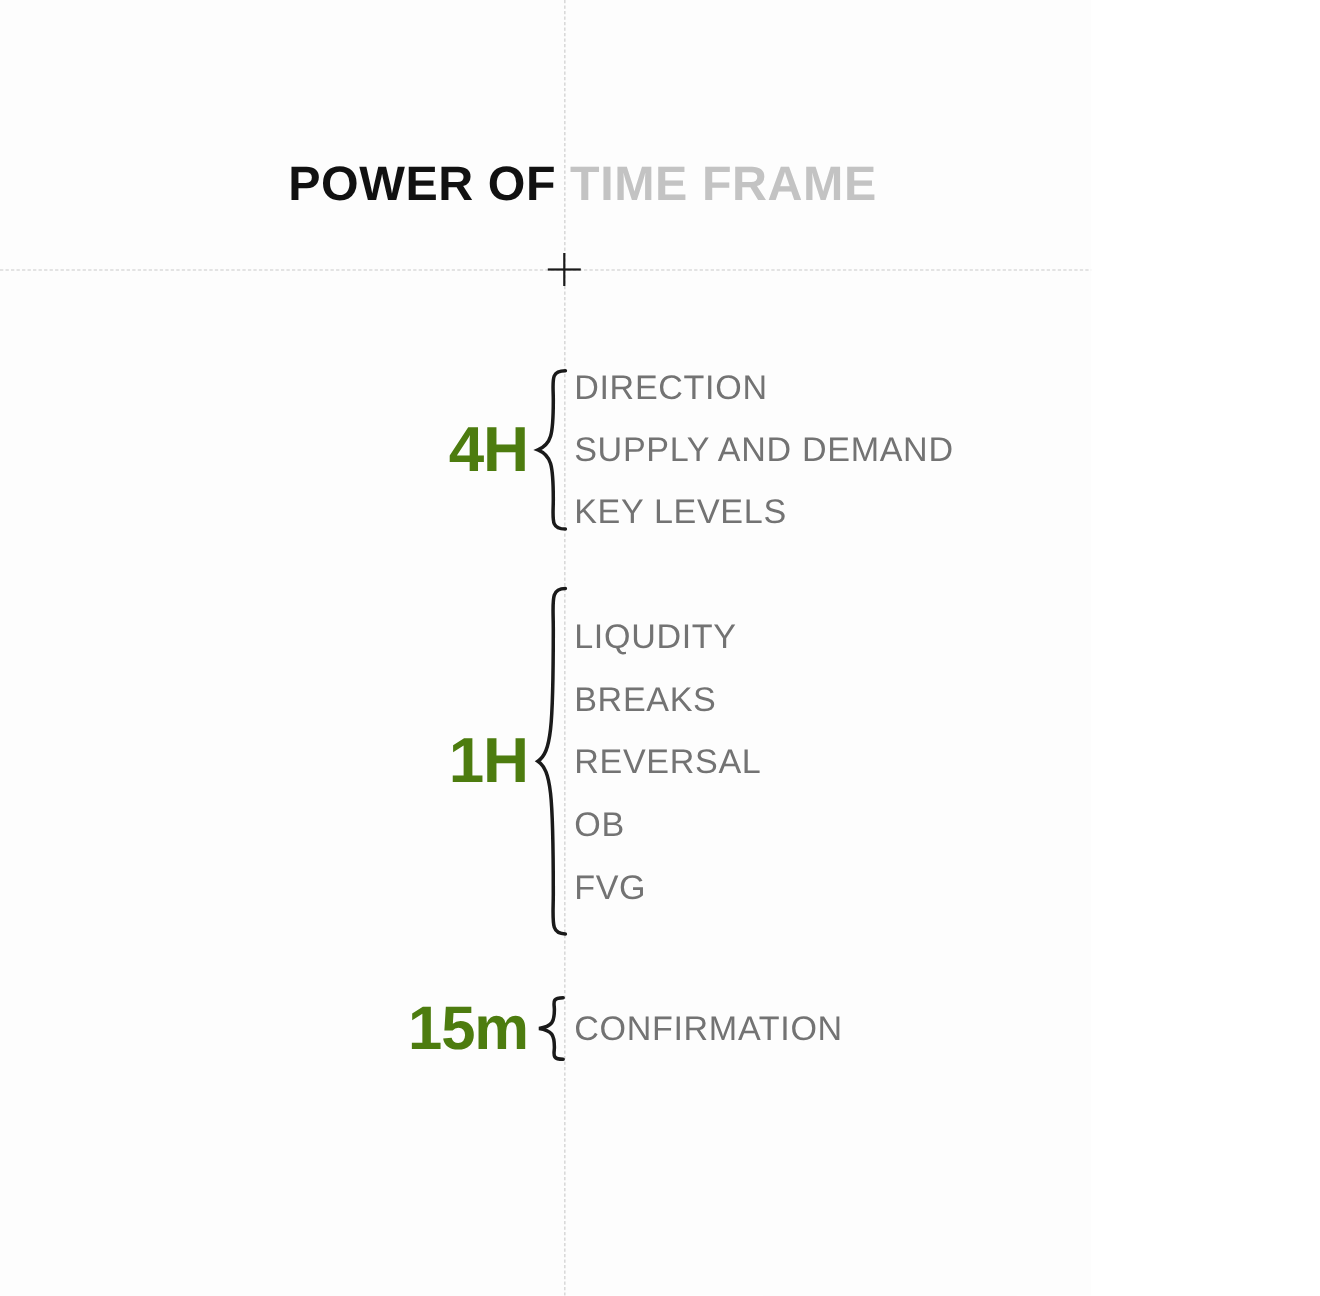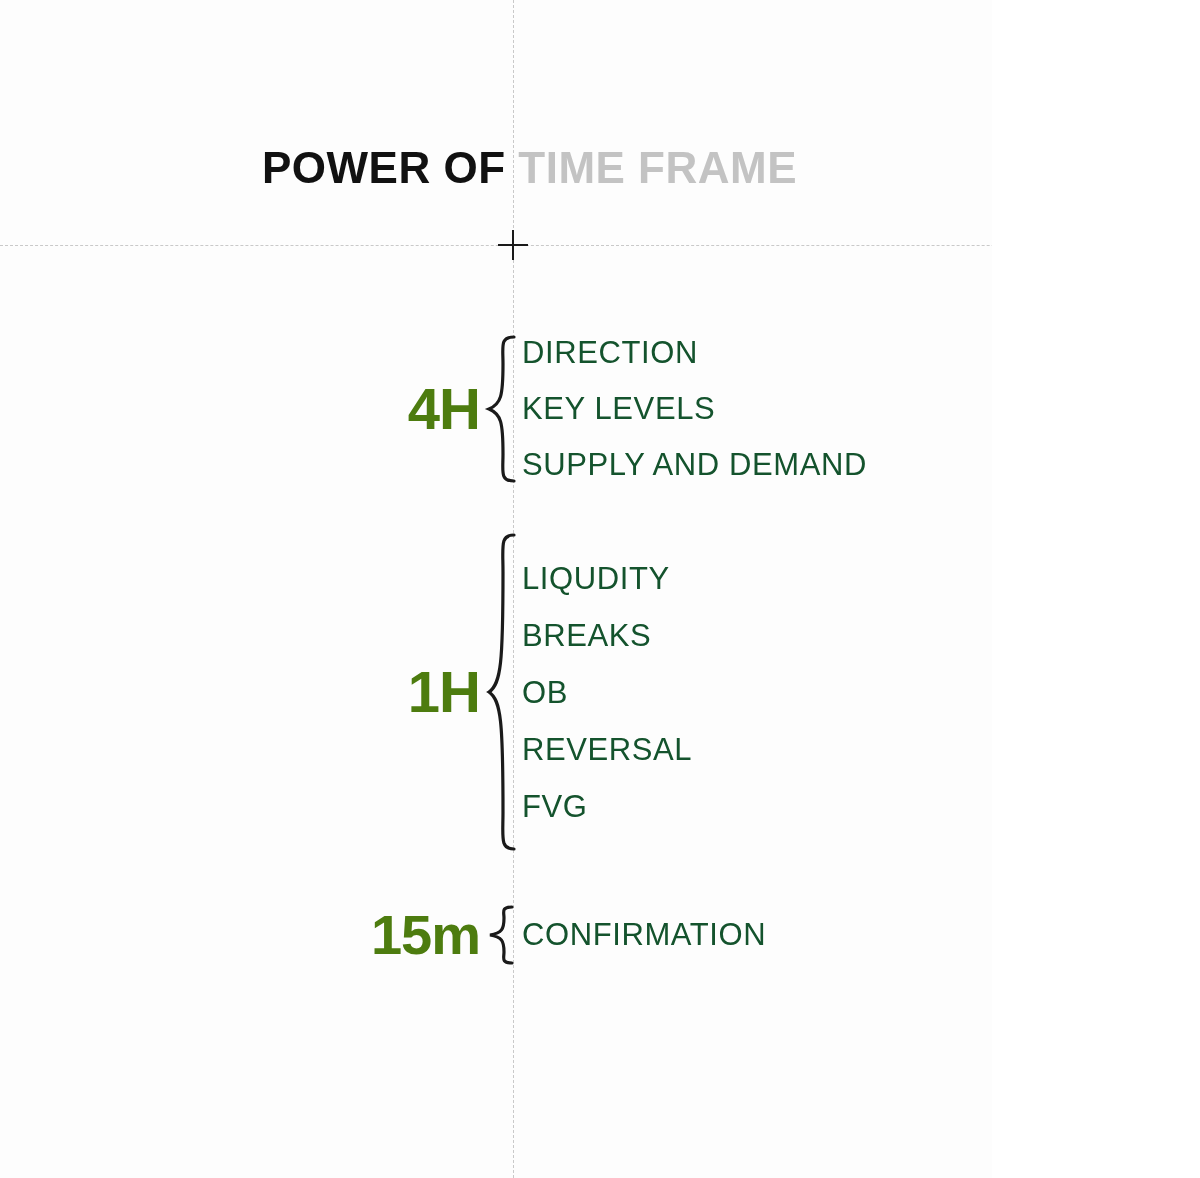--- a/index.html
+++ b/index.html
@@ -98,21 +98,21 @@
     color: #1a1a1a;
   }
   .brace svg { display: block; }
   .items {
     display: flex;
     flex-direction: column;
   }
   .item {
     font-size: 31px;
     font-weight: 400;
-    color: #14532d;
+    color: #737373;
     letter-spacing: 0.6px;
     white-space: nowrap;
   }
 
   
   #group-4h  { left: 300px; top: 325px; }
   #group-4h .items .item { line-height: 56px; }
 
   #group-1h  { left: 300px; top: 532px; }
   #group-1h .items .item { line-height: 57px; }
@@ -136,37 +136,37 @@
 
   <div class="group" id="group-4h">
     <div class="tf-label">4H</div>
     <div class="brace">
       <svg width="34" height="150" viewBox="0 0 34 150" aria-hidden="true">
         <path d="M30 3 C16 3 19 12 19 30 C19 62 17 70 5 75 C17 80 19 88 19 120 C19 138 16 147 30 147" fill="none" stroke="#1a1a1a" stroke-width="3.2" stroke-linecap="round"></path>
       </svg>
     </div>
     <div class="items">
       <div class="item">DIRECTION</div>
+      <div class="item">SUPPLY AND DEMAND</div>
       <div class="item">KEY LEVELS</div>
-      <div class="item">SUPPLY AND DEMAND</div>
     </div>
   </div>
 
   <div class="group" id="group-1h">
     <div class="tf-label">1H</div>
     <div class="brace">
       <svg width="34" height="320" viewBox="0 0 34 320" aria-hidden="true">
         <path d="M30 3 C16 3 19 14 19 40 C19 130 17 152 5 160 C17 168 19 190 19 280 C19 306 16 317 30 317" fill="none" stroke="#1a1a1a" stroke-width="3.2" stroke-linecap="round"></path>
       </svg>
     </div>
     <div class="items">
       <div class="item">LIQUDITY</div>
       <div class="item">BREAKS</div>
+      <div class="item">REVERSAL</div>
       <div class="item">OB</div>
-      <div class="item">REVERSAL</div>
       <div class="item">FVG</div>
     </div>
   </div>
 
   <div class="group" id="group-15m">
     <div class="tf-label">15m</div>
     <div class="brace">
       <svg width="34" height="62" viewBox="0 0 34 62" aria-hidden="true">
         <path d="M28 3 C17 3 20 8 20 14 C20 25 18 29 6 31 C18 33 20 37 20 48 C20 54 17 59 28 59" fill="none" stroke="#1a1a1a" stroke-width="3.2" stroke-linecap="round"></path>
       </svg>

